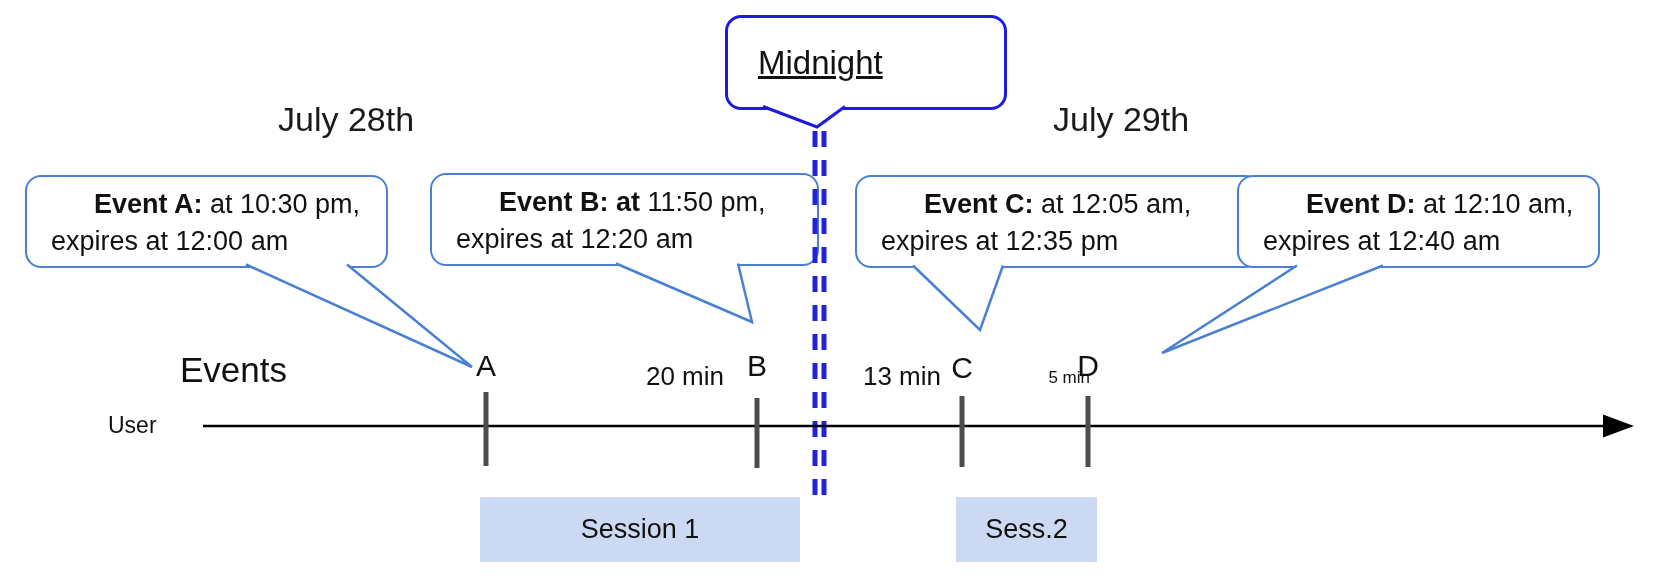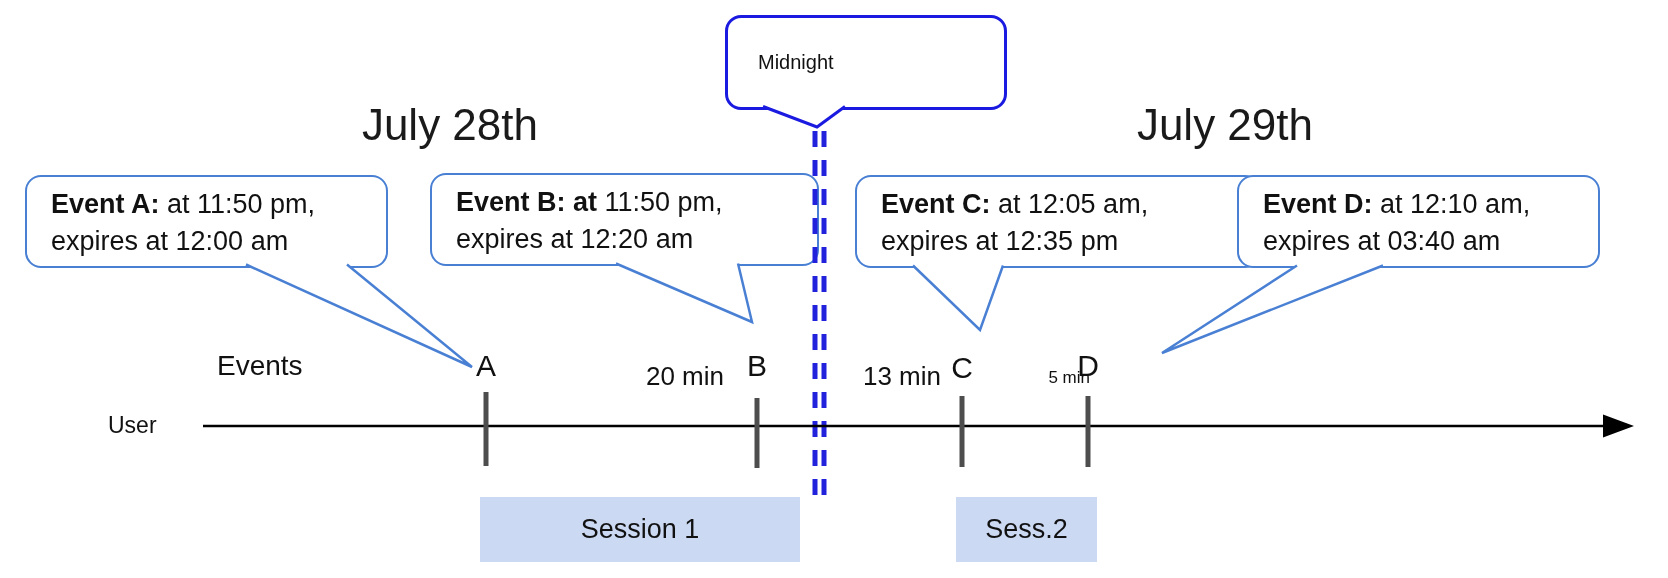--- a/index.html
+++ b/index.html
@@ -2,48 +2,48 @@
 <html><head>
 <meta charset="utf-8">
 <style>
   html,body{margin:0;padding:0;background:#ffffff;}
   .canvas{
     position:relative;width:1668px;height:578px;background:#ffffff;
     font-family:"Liberation Sans", sans-serif;color:#111;overflow:hidden;
   }
   
   .date-heading{
-    position:absolute;font-size:44px;color:#1a1a1a;text-align:right;width:260px;
+    position:absolute;font-size:34px;color:#1a1a1a;text-align:left;width:260px;
   }
   .date-left{left:278px;top:100px;}
   .date-right{left:1053px;top:100px;}
 
   
   .midnight{
     position:absolute;left:725px;top:15px;width:282px;height:95px;
     border:3px solid #1a1ae0;border-radius:16px;background:#fff;
     box-sizing:border-box;z-index:2;
   }
   .midnight .lbl{
-    position:absolute;left:30px;top:0;height:89px;line-height:89px;font-size:20px;color:#111;
+    position:absolute;left:30px;top:0;height:89px;line-height:89px;font-size:33px;color:#111;text-decoration:underline;
   }
 
   
   .callout{
     position:absolute;border:2.5px solid #4a80d4;border-radius:16px;background:#fff;
     box-sizing:border-box;font-size:27px;line-height:37px;padding:9px 0 0 24px;z-index:2;color:#111;
   }
-  .callout b{font-weight:bold;}
+  .callout b{font-weight:bold;margin-left:43px;}
   .co-a{left:25px;top:175px;width:363px;height:93px;}
   .co-b{left:430px;top:173px;width:389px;height:93px;}
   .co-c{left:855px;top:175px;width:406px;height:93px;}
   .co-d{left:1237px;top:175px;width:363px;height:93px;}
 
   
-  .events-label{position:absolute;left:180px;top:350px;font-size:28px;margin-left:37px;}
+  .events-label{position:absolute;left:180px;top:350px;font-size:35px;}
   .user-label{position:absolute;left:108px;top:412px;font-size:23px;}
   .tick-label{position:absolute;width:44px;text-align:center;font-size:30px;}
   .tl-a{left:464px;top:349px;}
   .tl-b{left:735px;top:349px;}
   .tl-c{left:940px;top:351px;}
   .tl-d{left:1066px;top:349px;}
   .interval-label{position:absolute;text-align:right;font-size:26px;width:120px;}
   .iv-1{left:604px;top:361px;}
   .iv-2{left:821px;top:361px;}
   .iv-3{left:970px;top:368px;font-size:17px;}
@@ -65,34 +65,34 @@
 <div class="canvas">
 
   <div class="date-heading date-left">July 28th</div>
   <div class="date-heading date-right">July 29th</div>
 
   <div class="midnight">
     <div class="lbl">Midnight</div>
   </div>
 
   <div class="callout co-a">
-    <div><b>Event A:</b><span> at 11:50 pm,</span></div>
+    <div><b>Event A:</b><span> at 10:30 pm,</span></div>
     <div>expires at 12:00 am</div>
   </div>
   <div class="callout co-b">
     <div><b>Event B: at</b><span> 11:50 pm,</span></div>
     <div>expires at 12:20 am</div>
   </div>
   <div class="callout co-c">
     <div><b>Event C:</b><span> at 12:05 am,</span></div>
     <div>expires at 12:35 pm</div>
   </div>
   <div class="callout co-d">
     <div><b>Event D:</b><span> at 12:10 am,</span></div>
-    <div>expires at 03:40 am</div>
+    <div>expires at 12:40 am</div>
   </div>
 
   <div class="events-label">Events</div>
   <div class="user-label">User</div>
 
   <div class="tick-label tl-a">A</div>
   <div class="tick-label tl-b">B</div>
   <div class="tick-label tl-c">C</div>
   <div class="tick-label tl-d">D</div>
 

